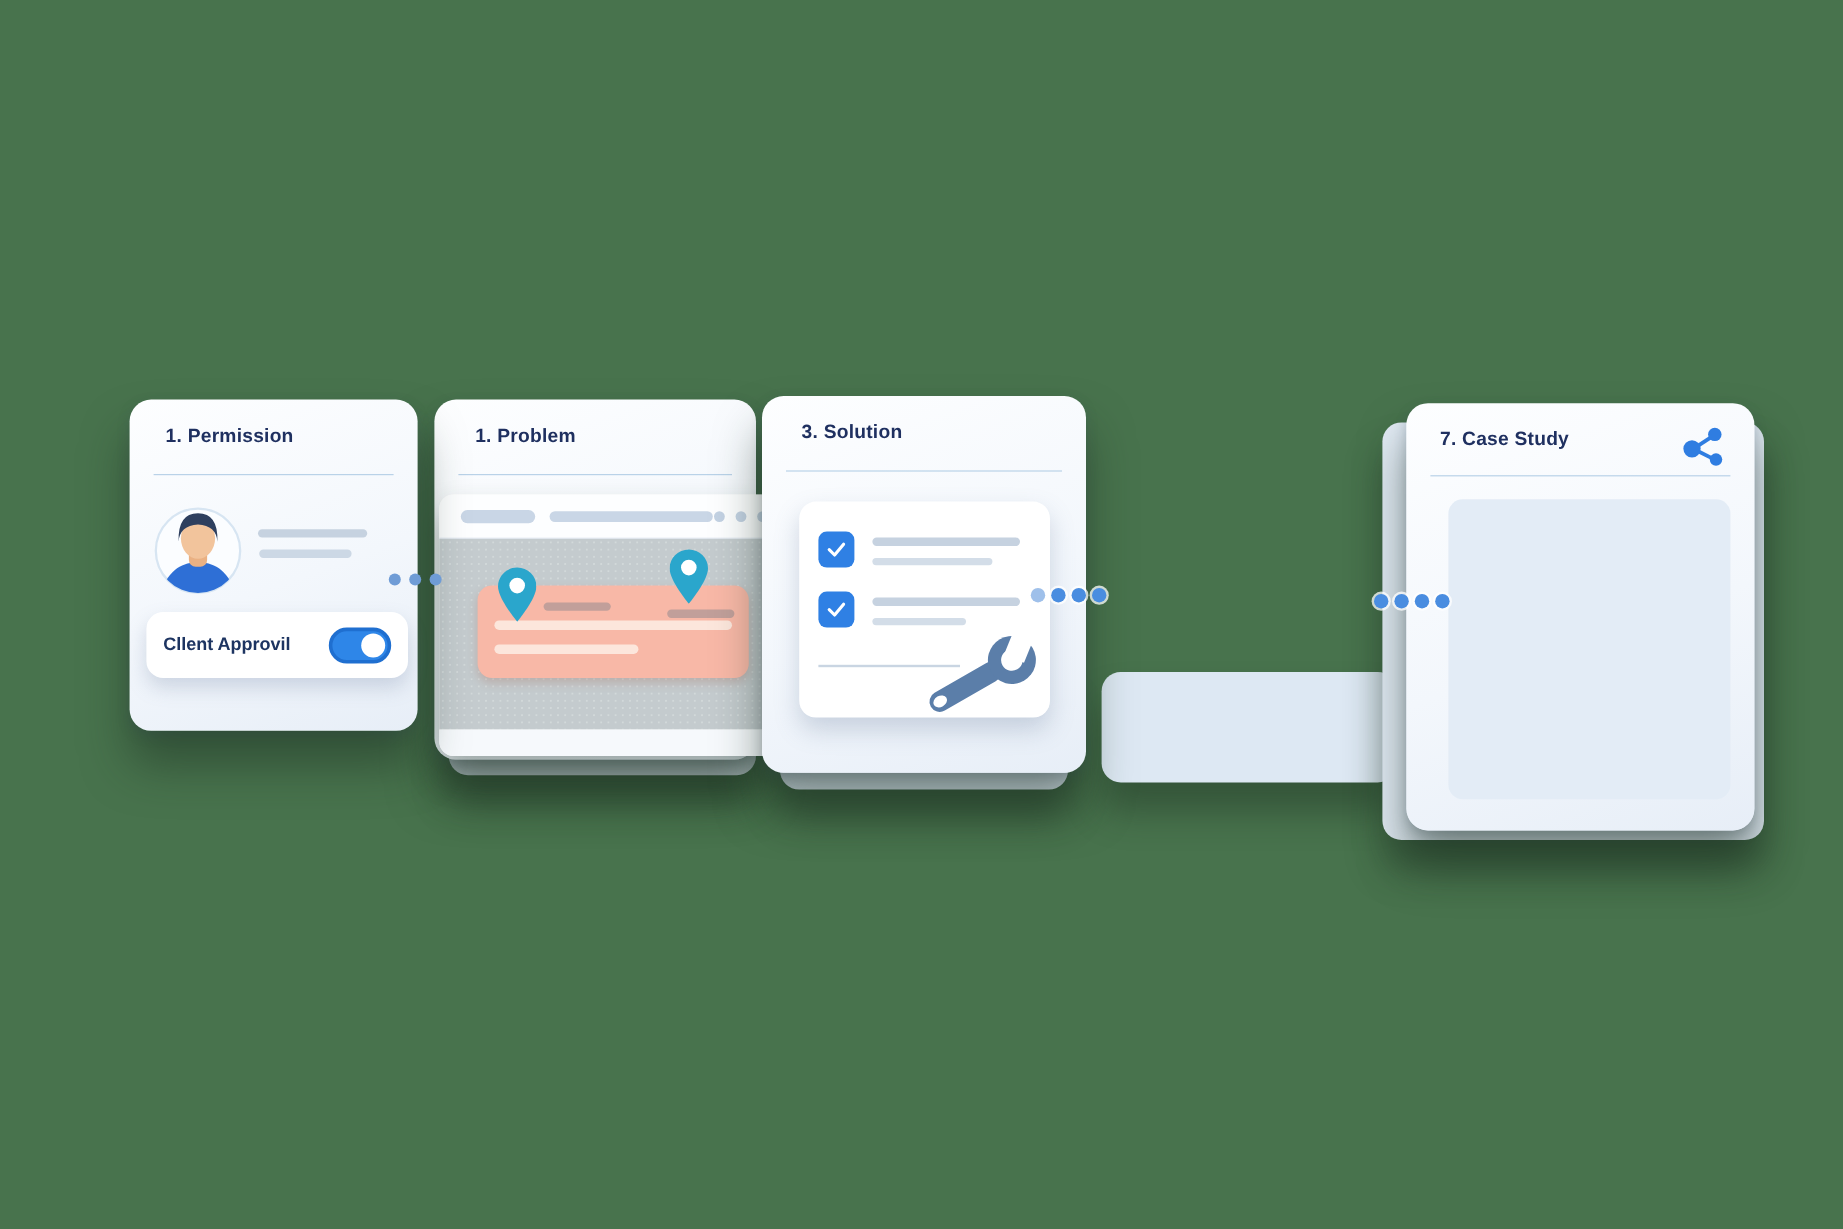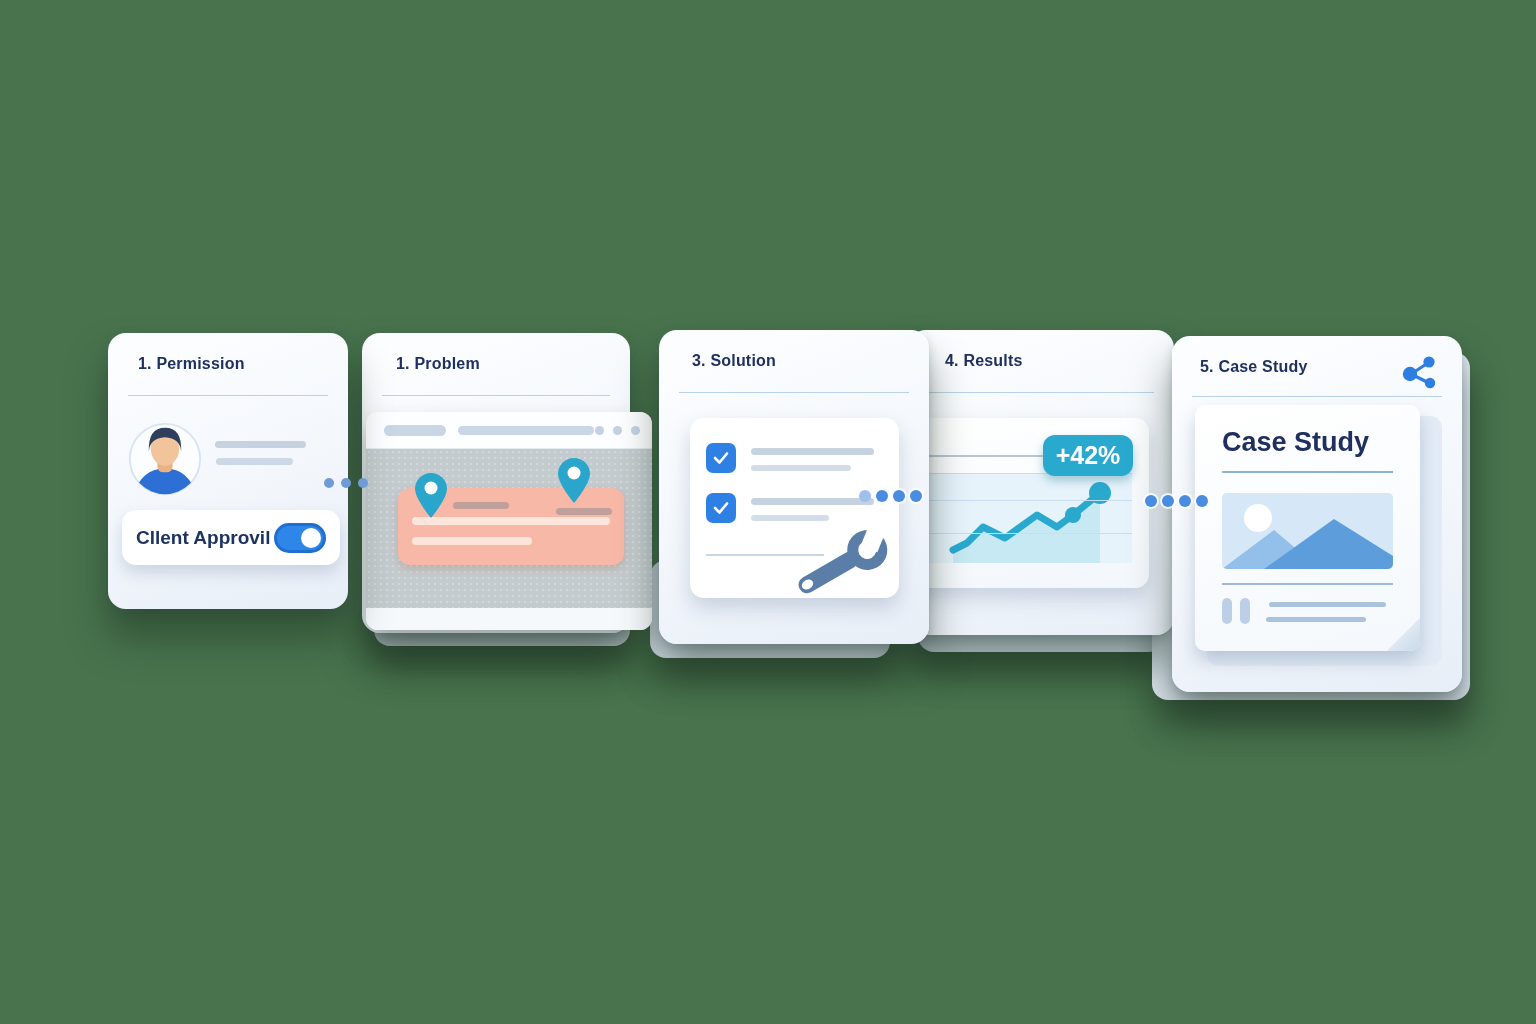--- a/index.html
+++ b/index.html
@@ -21,21 +21,21 @@
   .skel{position:absolute;border-radius:4px;background:#c6d2e0;}
 
   
   #card-permission{left:108px;top:333px;width:240px;height:276px;z-index:3;}
   .avatar{position:absolute;left:19px;top:88px;width:76px;height:76px;}
   #p-line1{left:107px;top:108px;width:91px;height:7px;}
   #p-line2{left:108px;top:125px;width:77px;height:7px;background:#ccd8e5;}
   .toggle-row{position:absolute;left:14px;top:177px;width:218px;height:55px;border-radius:14px;
               background:#ffffff;box-shadow:0 8px 16px rgba(110,130,160,.28);display:flex;
               align-items:center;padding:0 14px;box-sizing:border-box;}
-  .toggle-label{font-size:19px;font-weight:700;color:#1d3461;flex:1;}
+  .toggle-label{font-size:15px;font-weight:700;color:#1d3461;flex:1;}
   .toggle{width:52px;height:30px;border-radius:16px;background:#2e86e8;border:3px solid #1f6fd0;
           position:relative;box-sizing:border-box;cursor:pointer;}
   .toggle .knob{position:absolute;right:2px;top:2px;width:20px;height:20px;border-radius:50%;
                 background:#ffffff;}
 
   
   #card-problem{left:362px;top:333px;width:268px;height:300px;z-index:1;}
   #back-problem{left:374px;top:598px;width:256px;height:48px;}
   .browser{position:absolute;left:366px;top:412px;width:286px;height:218px;z-index:2;
            border-radius:12px;background:#ffffff;box-shadow:0 16px 26px rgba(40,60,46,.4);
@@ -50,21 +50,21 @@
             background-image:radial-gradient(rgba(236,242,240,.35) 1px,transparent 1px);
             background-size:6px 6px;}
   .browser-bottombar{position:absolute;left:0;bottom:0;right:0;height:22px;background:#f6f9fc;}
   .alert-box{position:absolute;left:32px;top:39px;width:226px;height:77px;border-radius:12px;
              background:#f8b8a7;box-shadow:0 4px 8px rgba(160,90,70,.25);}
   .alert-line{position:absolute;border-radius:4px;background:#fce6dc;height:8px;}
   .smudge{position:absolute;height:7px;border-radius:4px;background:rgba(110,122,134,.40);}
   .pin{position:absolute;width:32px;height:48px;}
 
   
-  #card-solution{left:635px;top:330px;width:270px;height:314px;z-index:3;margin-left:24px;}
+  #card-solution{left:635px;top:330px;width:270px;height:314px;z-index:3;}
   #back-solution{left:650px;top:560px;width:240px;height:98px;}
   .checklist{position:absolute;left:31px;top:88px;width:209px;height:180px;border-radius:14px;
              background:#ffffff;box-shadow:0 10px 20px rgba(110,130,160,.3);}
   .checkbox{position:absolute;left:16px;width:30px;height:30px;border-radius:7px;background:#2f80e4;
             display:flex;align-items:center;justify-content:center;cursor:pointer;}
   .divider{position:absolute;left:16px;top:136px;width:118px;height:2px;background:#c9d5e2;}
   .wrench{position:absolute;right:4px;bottom:2px;width:104px;height:72px;}
 
   
   #card-results{left:908px;top:330px;width:266px;height:305px;z-index:2;}
@@ -210,70 +210,33 @@
           <rect x="-50" y="-8.5" width="66" height="17" rx="8.5" fill="#5b7ea9"></rect>
           <ellipse cx="-41" cy="0" rx="6" ry="4.6" fill="#ffffff"></ellipse>
           <circle cx="28" cy="0" r="20" fill="#5b7ea9"></circle>
           <circle cx="28" cy="0" r="9" fill="#ffffff"></circle>
           <rect x="30" y="-9" width="26" height="18" fill="#ffffff" transform="rotate(-38 30 0)"></rect>
         </g>
       </svg>
     </div>
   </div>
 
-  <div class="card" id="card-results">
-    <div class="card-title" style="left:37px">4. Results</div>
-    <div class="title-rule"></div>
-
-    <div class="chart-card">
-      <span class="chart-topline"></span>
-      <div class="plot">
-        <span class="gridline" style="top:0"></span>
-        <span class="gridline" style="top:27px"></span>
-        <span class="gridline" style="top:60px"></span>
-        <svg width="212" height="90" viewBox="0 0 212 90">
-          <polygon points="33,77 47,70 63,54 85,65 117,42 137,54 153,42 180,20 180,90 33,90" fill="#c3e8f3" opacity="0.9"></polygon>
-          <polyline points="33,77 47,70 63,54 85,65 117,42 137,54 153,42 180,20" fill="none" stroke="#2aa9cf" stroke-width="7" stroke-linecap="round" stroke-linejoin="round"></polyline>
-          <circle cx="153" cy="42" r="8" fill="#2aa9cf"></circle>
-          <circle cx="180" cy="20" r="11" fill="#2aa9cf"></circle>
-        </svg>
-      </div>
-      <div class="badge">+42%</div>
-    </div>
-  </div>
 
   <div class="card" id="card-casestudy">
-    <div class="card-title" style="left:28px">5. Case Study</div>
+    <div class="card-title" style="left:28px">7. Case Study</div>
     <svg class="share" viewBox="0 0 38 38">
       <line x1="26" y1="9" x2="9" y2="20" stroke="#2f7de1" stroke-width="3.2"></line>
       <line x1="9" y1="20" x2="27" y2="29" stroke="#2f7de1" stroke-width="3.2"></line>
       <circle cx="27" cy="8" r="5.6" fill="#2f7de1"></circle>
       <circle cx="8" cy="20" r="7.2" fill="#2f7de1"></circle>
       <circle cx="28" cy="29" r="5.2" fill="#2f7de1"></circle>
     </svg>
     <div class="title-rule" style="top:60px"></div>
 
     <div class="doc-backsheet"></div>
-    <div class="doc">
-      <div class="doc-title">Case Study</div>
-      <span class="doc-rule" style="top:66px;background:#8fb0d6"></span>
-      <div class="img-ph">
-        <svg width="171" height="76" viewBox="0 0 171 76">
-          <rect width="171" height="76" fill="#d6e8f8"></rect>
-          <circle cx="36" cy="25" r="14" fill="#ffffff"></circle>
-          <polygon points="0,76 52,37 98,76" fill="#93c0ea"></polygon>
-          <polygon points="42,76 112,26 171,63 171,76" fill="#5e9ddb"></polygon>
-        </svg>
-      </div>
-      <span class="doc-rule" style="top:178px"></span>
-      <span class="quote-pill" style="left:27px"></span>
-      <span class="quote-pill" style="left:45px"></span>
-      <span class="doc-line" style="left:74px;top:197px;width:117px"></span>
-      <span class="doc-line" style="left:71px;top:212px;width:100px"></span>
-    </div>
   </div>
 
   <div class="connector" id="conn-1">
       <i></i>
       <i></i>
       <i></i>
     </div>
   <div class="connector" id="conn-2">
       <i></i>
       <i></i>

